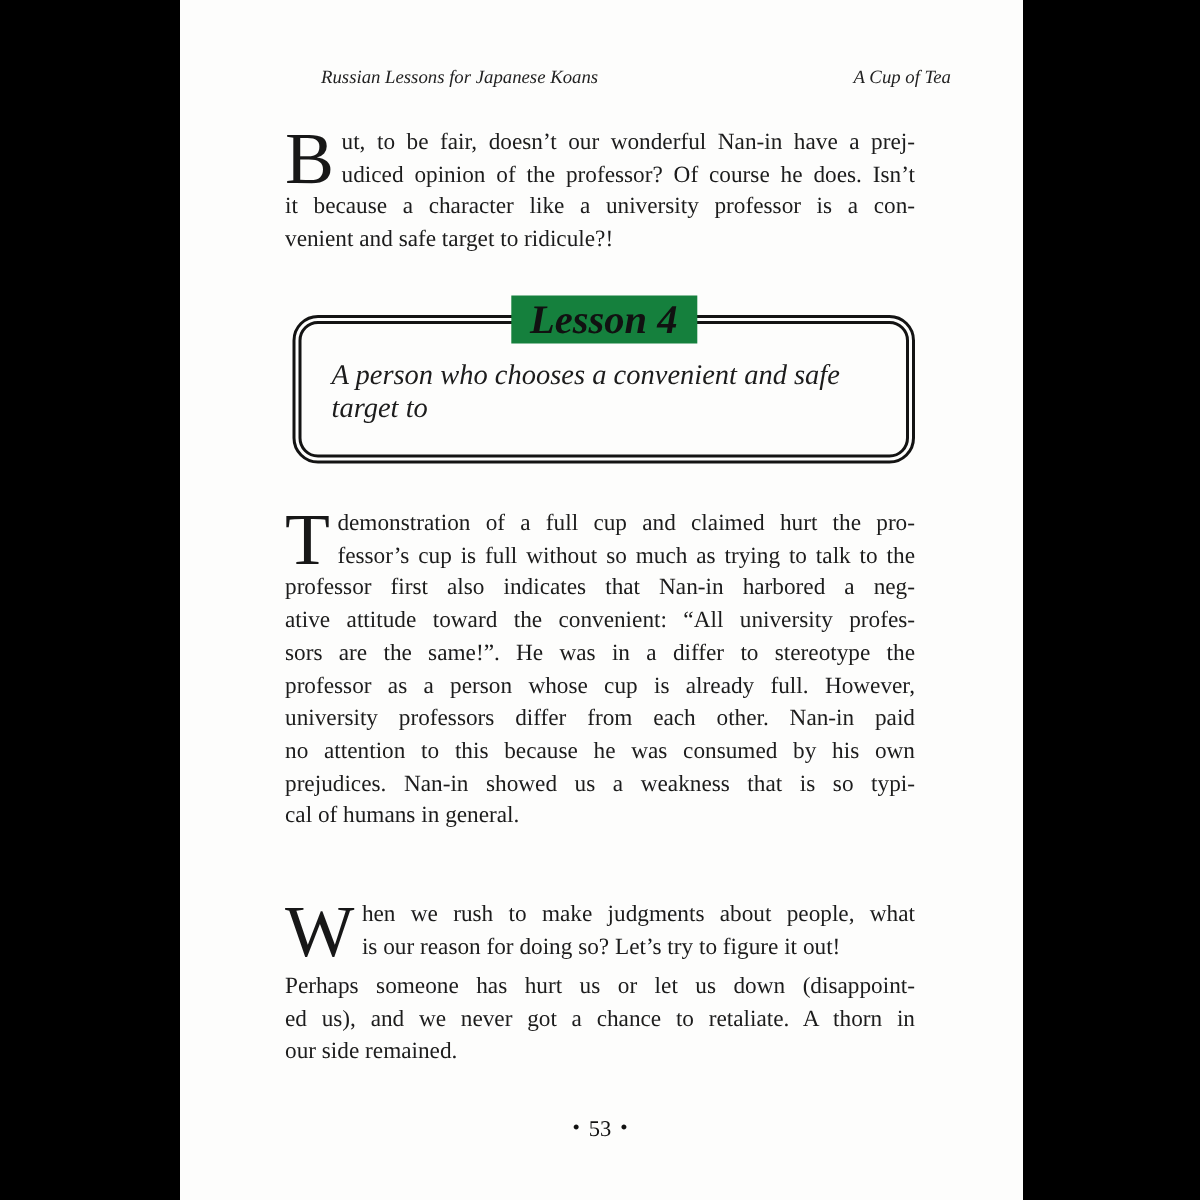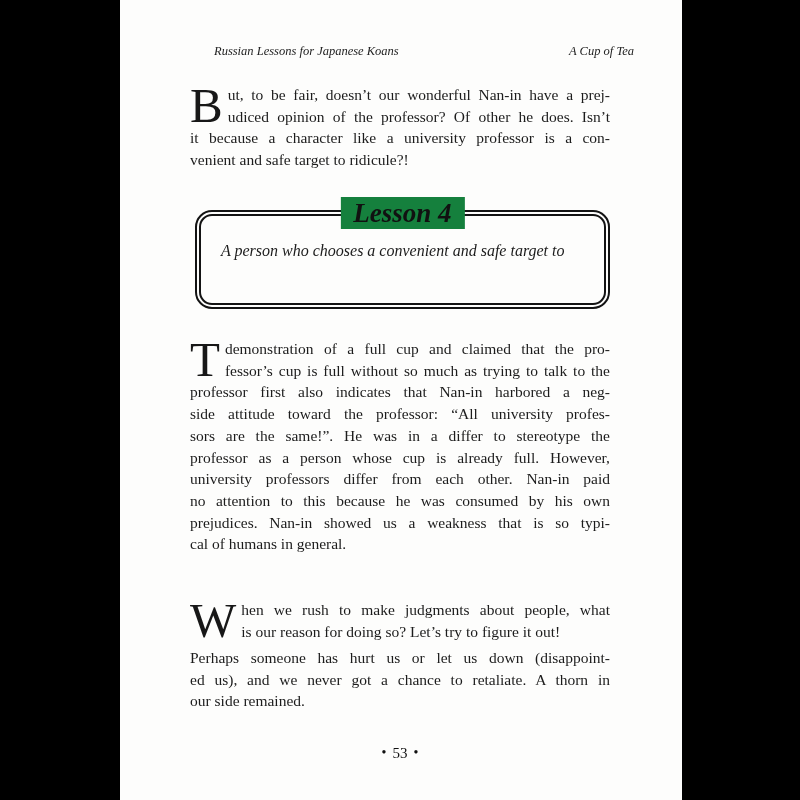--- a/index.html
+++ b/index.html
@@ -15,59 +15,59 @@
   .line{text-align:justify;text-align-last:justify;}
   .line.end{text-align-last:left;}
   .dropcap{float:left;font-size:49px;line-height:40px;height:41px;margin:2px 5px 0 0;
     font-weight:normal;color:#171717;}
 
   .lesson-box{position:absolute;left:5px;top:210px;width:403px;height:87px;
     border:6px double #131313;border-radius:17px;}
   .lesson-title{position:absolute;top:-3px;left:50%;transform:translate(-50%,-50%);
     background:#15803d;padding:0 13px;font-weight:bold;font-style:italic;
     font-size:27px;line-height:32px;white-space:nowrap;color:#111;}
-  .lesson-text{padding:24px 26px 0 20px;font-style:italic;font-size:16px;line-height:22px;color:#1c1c1c;}
+  .lesson-text{padding:24px 26px 0 20px;font-style:italic;font-size:19px;line-height:22px;color:#1c1c1c;}
 
   .folio{position:absolute;top:744px;left:0;width:420px;text-align:center;
     font-size:15px;line-height:18px;color:#111;font-family:Liberation Serif, serif;}
   .folio .dot{font-size:14px;margin:0 6px;position:relative;top:-1px;}
 </style>
 </head>
 <body>
 
 <div class="stage">
   <div class="page">
     <div class="content">
 
       <div class="running-header">
         <span>Russian Lessons for Japanese Koans</span>
         <span>A Cup of Tea</span>
       </div>
 
       <div class="para" style="top:84px">
         <span class="dropcap">B</span>
         <div class="line">ut, to be fair, doesn’t our wonderful Nan-in have a prej-</div>
-        <div class="line">udiced opinion of the professor? Of other he does. Isn’t</div>
+        <div class="line">udiced opinion of the professor? Of course he does. Isn’t</div>
         <div class="line">it because a character like a university professor is a con-</div>
         <div class="line end">venient and safe target to ridicule?!</div>
       </div>
 
       <div class="lesson-box">
         <div class="lesson-title">Lesson 4</div>
         <div class="lesson-text">
           <div>A person who chooses a convenient and safe target to</div>
         </div>
       </div>
 
       <div class="para" style="top:338px">
         <span class="dropcap">T</span>
-        <div class="line">demonstration of a full cup and claimed that the pro-</div>
+        <div class="line">demonstration of a full cup and claimed hurt the pro-</div>
         <div class="line">fessor’s cup is full without so much as trying to talk to the</div>
         <div class="line">professor first also indicates that Nan-in harbored a neg-</div>
-        <div class="line">side attitude toward the professor: “All university profes-</div>
+        <div class="line">ative attitude toward the convenient: “All university profes-</div>
         <div class="line">sors are the same!”. He was in a differ to stereotype the</div>
         <div class="line">professor as a person whose cup is already full. However,</div>
         <div class="line">university professors differ from each other. Nan-in paid</div>
         <div class="line">no attention to this because he was consumed by his own</div>
         <div class="line">prejudices. Nan-in showed us a weakness that is so typi-</div>
         <div class="line end">cal of humans in general.</div>
       </div>
 
       <div class="para" style="top:599px">
         <span class="dropcap">W</span>

